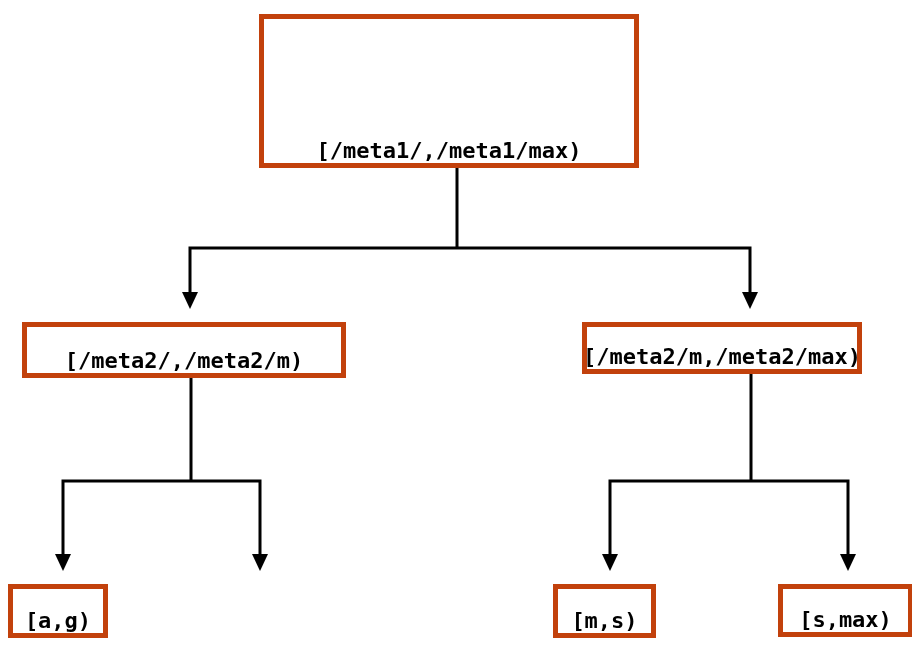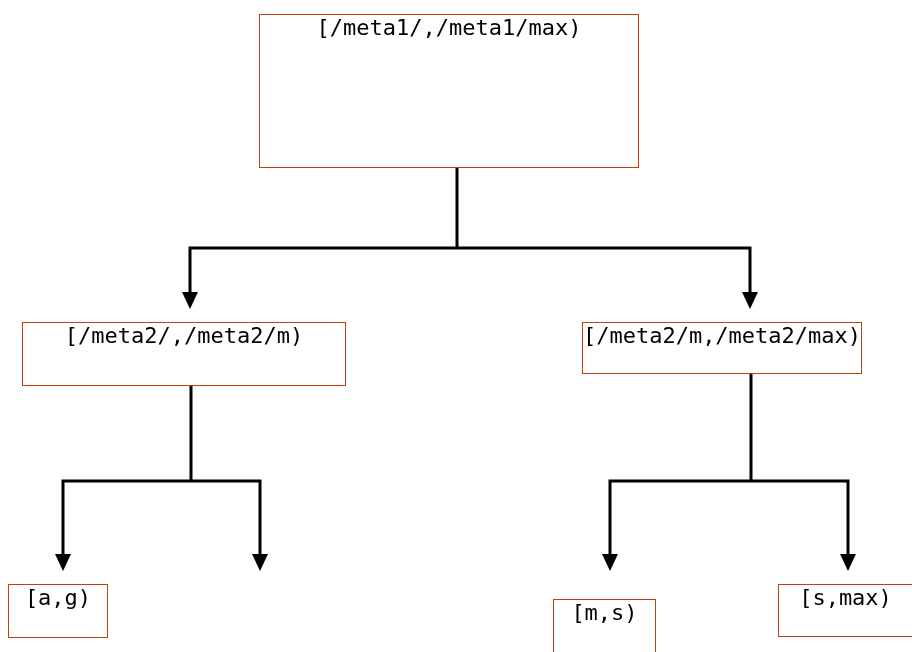--- a/index.html
+++ b/index.html
@@ -18,37 +18,37 @@
   .connectors {
     position: absolute;
     left: 0;
     top: 0;
     width: 912px;
     height: 652px;
   }
   .node {
     position: absolute;
     box-sizing: border-box;
-    border: 1px solid #c2410c;
+    border: 5px solid #c2410c;
     background: #ffffff;
     display: flex;
-    align-items: flex-start;
+    align-items: flex-end;
     justify-content: center;
     font-size: 22px;
-    font-weight: normal;
+    font-weight: bold;
     color: #000000;
     white-space: nowrap;
     letter-spacing: 0px;
   }
   .node-root      { left: 259px; top: 14px;  width: 380px; height: 154px; }
-  .node-left      { left: 22px;  top: 322px; width: 324px; height: 64px;  }
+  .node-left      { left: 22px;  top: 322px; width: 324px; height: 56px;  }
   .node-right     { left: 582px; top: 322px; width: 280px; height: 52px;  }
   .node-leaf-ag   { left: 8px;   top: 584px; width: 100px; height: 54px;  }
   .node-leaf-gm   { left: 203px; top: 584px; width: 100px; height: 54px;  }
-  .node-leaf-ms   { left: 553px; top: 584px; width: 103px; height: 54px; margin-top: 15px;  }
+  .node-leaf-ms   { left: 553px; top: 584px; width: 103px; height: 54px;  }
   .node-leaf-smax { left: 778px; top: 584px; width: 135px; height: 53px;  }
   .edge-line {
     stroke: #000000;
     stroke-width: 3;
     fill: none;
   }
   .arrowhead {
     fill: #000000;
     stroke: none;
   }

